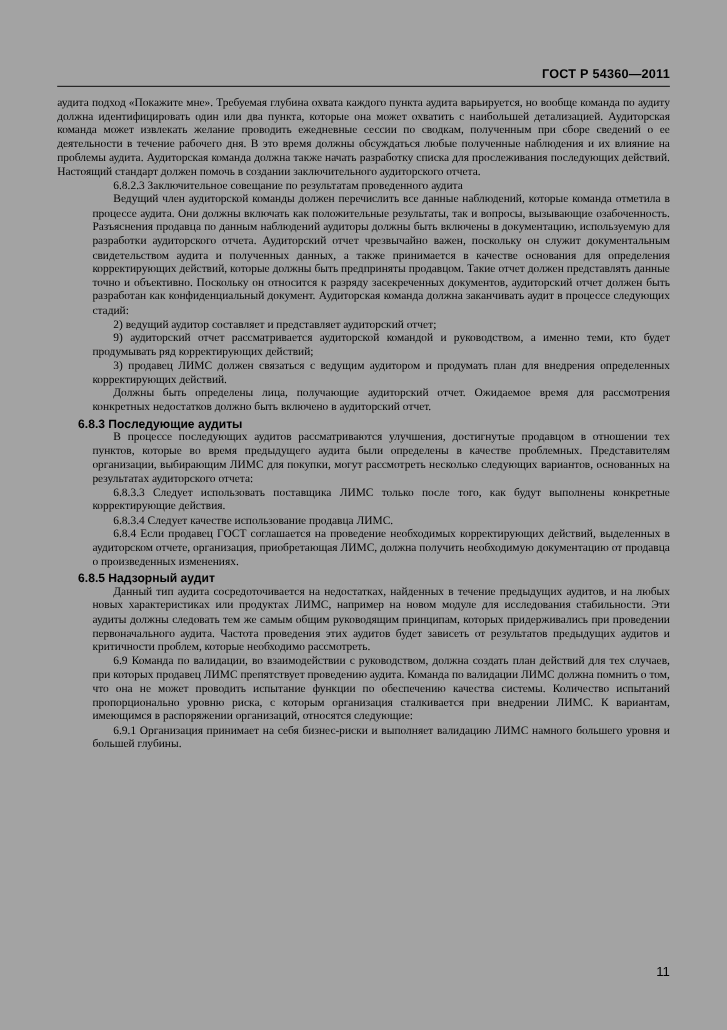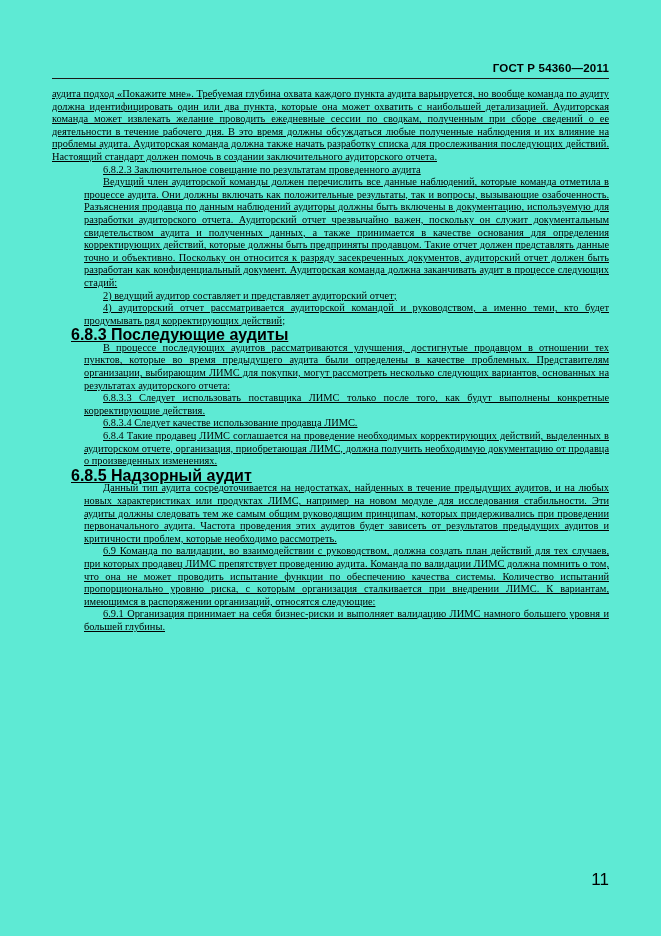--- a/index.html
+++ b/index.html
@@ -12,21 +12,21 @@
     background: #ffffff;
     font-family: "Liberation Serif", serif;
     color: #000000;
   }
   .page {
     position: relative;
     width: 661px;
     height: 936px;
     box-sizing: border-box;
     padding: 62px 52px 0 52px;
-    background: #5eead4;
+    background: #a3a3a3;
   }
   .header {
     text-align: right;
     font-family: "Liberation Sans", sans-serif;
     font-size: 11.5px;
     font-weight: bold;
     letter-spacing: 0.2px;
     margin: 0 0 4px 0;
   }
   .rule {
@@ -37,64 +37,65 @@
   .body-text {
     font-size: 10.4px;
     line-height: 12.6px;
     text-align: justify;
     text-justify: inter-word;
     hyphens: manual;
   }
   p {
     margin: 0;
     text-align: justify;
-    text-decoration: underline;
   }
   p.ind {
     text-indent: 19px;
     margin-left: 32px;
   }
   p.noind {
     text-indent: 0;
   }
   .sec-head {
     font-family: "Liberation Sans", sans-serif;
-    font-size: 16px;
+    font-size: 11px;
     font-weight: bold;
     text-indent: 19px;
     margin: 2px 0 0 0;
     text-align: left;
   }
   .page-number {
     position: absolute;
     right: 52px;
     bottom: 46px;
     font-family: "Liberation Sans", sans-serif;
-    font-size: 17px;
+    font-size: 12px;
   }
 </style>
 </head>
 <body>
 
 <div class="page">
 
   <div class="header">ГОСТ Р 54360—2011</div>
   <hr class="rule">
 
   <div class="body-text">
     <p class="noind">аудита подход «Покажите мне». Требуемая глубина охвата каждого пункта аудита варьируется, но вообще команда по аудиту должна идентифицировать один или два пункта, которые она может охватить с наибольшей детализацией. Аудиторская команда может извлекать желание проводить ежедневные сессии по сводкам, полученным при сборе сведений о ее деятельности в течение рабочего дня. В это время должны обсуждаться любые полученные наблюдения и их влияние на проблемы аудита. Аудиторская команда должна также начать разработку списка для прослеживания последующих действий. Настоящий стандарт должен помочь в создании заключительного аудиторского отчета.</p>
     <p class="ind">6.8.2.3  Заключительное совещание по результатам проведенного аудита</p>
     <p class="ind">Ведущий член аудиторской команды должен перечислить все данные наблюдений, которые команда отметила в процессе аудита. Они должны включать как положительные результаты, так и вопросы, вызывающие озабоченность. Разъяснения продавца по данным наблюдений аудиторы должны быть включены в документацию, используемую для разработки аудиторского отчета. Аудиторский отчет чрезвычайно важен, поскольку он служит документальным свидетельством аудита и полученных данных, а также принимается в качестве основания для определения корректирующих действий, которые должны быть предприняты продавцом. Такие отчет должен представлять данные точно и объективно. Поскольку он относится к разряду засекреченных документов, аудиторский отчет должен быть разработан как конфиденциальный документ. Аудиторская команда должна заканчивать аудит в процессе следующих стадий:</p>
     <p class="ind">2)  ведущий аудитор составляет и представляет аудиторский отчет;</p>
-    <p class="ind">4)  аудиторский отчет рассматривается аудиторской командой и руководством, а именно теми, кто будет продумывать ряд корректирующих действий;</p>
+    <p class="ind">9)  аудиторский отчет рассматривается аудиторской командой и руководством, а именно теми, кто будет продумывать ряд корректирующих действий;</p>
+    <p class="ind">3)  продавец ЛИМС должен связаться с ведущим аудитором и продумать план для внедрения определенных корректирующих действий.</p>
+    <p class="ind">Должны быть определены лица, получающие аудиторский отчет. Ожидаемое время для рассмотрения конкретных недостатков должно быть включено в аудиторский отчет.</p>
     <p class="sec-head">6.8.3  Последующие аудиты</p>
     <p class="ind">В процессе последующих аудитов рассматриваются улучшения, достигнутые продавцом в отношении тех пунктов, которые во время предыдущего аудита были определены в качестве проблемных. Представителям организации, выбирающим ЛИМС для покупки, могут рассмотреть несколько следующих вариантов, основанных на результатах аудиторского отчета:</p>
     <p class="ind">6.8.3.3  Следует использовать поставщика ЛИМС только после того, как будут выполнены конкретные корректирующие действия.</p>
     <p class="ind">6.8.3.4  Следует качестве использование продавца ЛИМС.</p>
-    <p class="ind">6.8.4  Такие продавец ЛИМС соглашается на проведение необходимых корректирующих действий, выделенных в аудиторском отчете, организация, приобретающая ЛИМС, должна получить необходимую документацию от продавца о произведенных изменениях.</p>
+    <p class="ind">6.8.4  Если продавец ГОСТ соглашается на проведение необходимых корректирующих действий, выделенных в аудиторском отчете, организация, приобретающая ЛИМС, должна получить необходимую документацию от продавца о произведенных изменениях.</p>
     <p class="sec-head">6.8.5  Надзорный аудит</p>
     <p class="ind">Данный тип аудита сосредоточивается на недостатках, найденных в течение предыдущих аудитов, и на любых новых характеристиках или продуктах ЛИМС, например на новом модуле для исследования стабильности. Эти аудиты должны следовать тем же самым общим руководящим принципам, которых придерживались при проведении первоначального аудита. Частота проведения этих аудитов будет зависеть от результатов предыдущих аудитов и критичности проблем, которые необходимо рассмотреть.</p>
     <p class="ind">6.9  Команда по валидации, во взаимодействии с руководством, должна создать план действий для тех случаев, при которых продавец ЛИМС препятствует проведению аудита. Команда по валидации ЛИМС должна помнить о том, что она не может проводить испытание функции по обеспечению качества системы. Количество испытаний пропорционально уровню риска, с которым организация сталкивается при внедрении ЛИМС. К вариантам, имеющимся в распоряжении организаций, относятся следующие:</p>
     <p class="ind">6.9.1  Организация принимает на себя бизнес-риски и выполняет валидацию ЛИМС намного большего уровня и большей глубины.</p>
   </div>
 
   <div class="page-number">11</div>
 
 </div>
 

